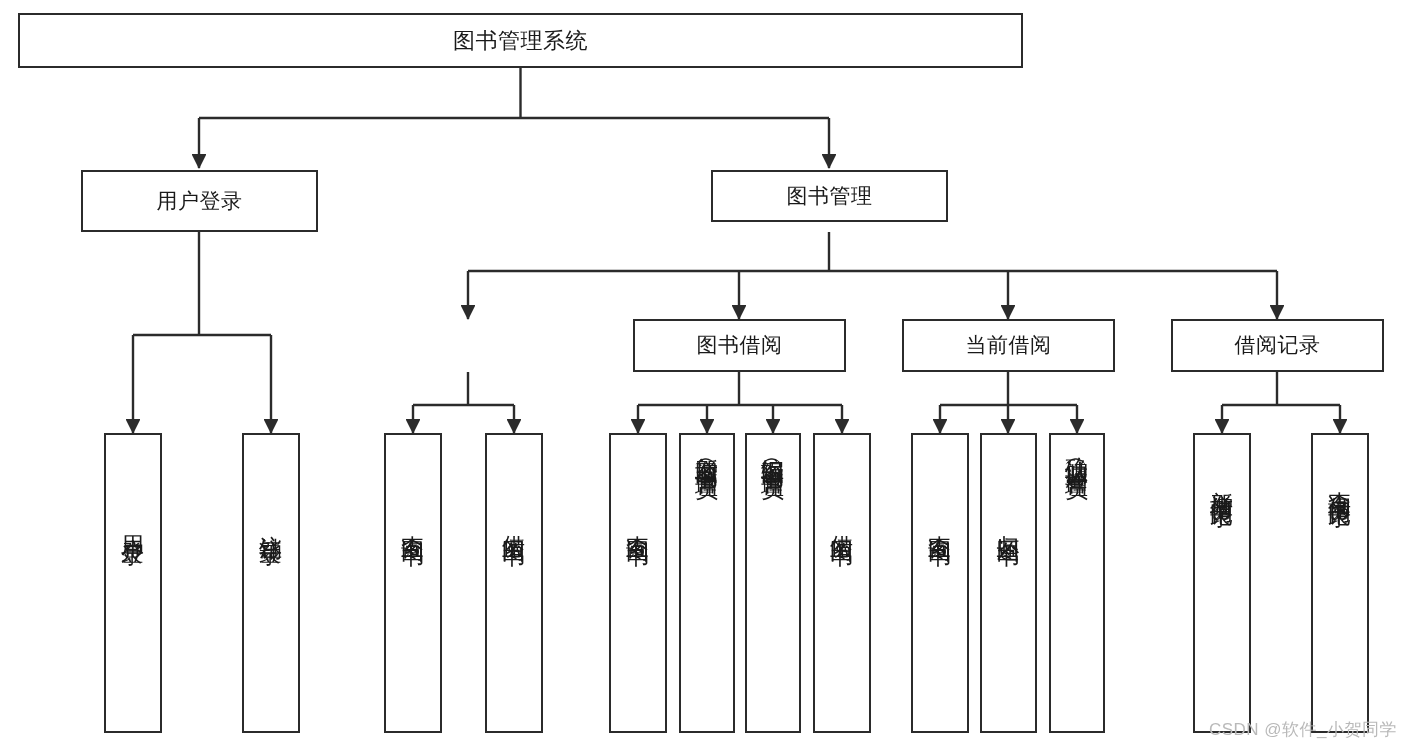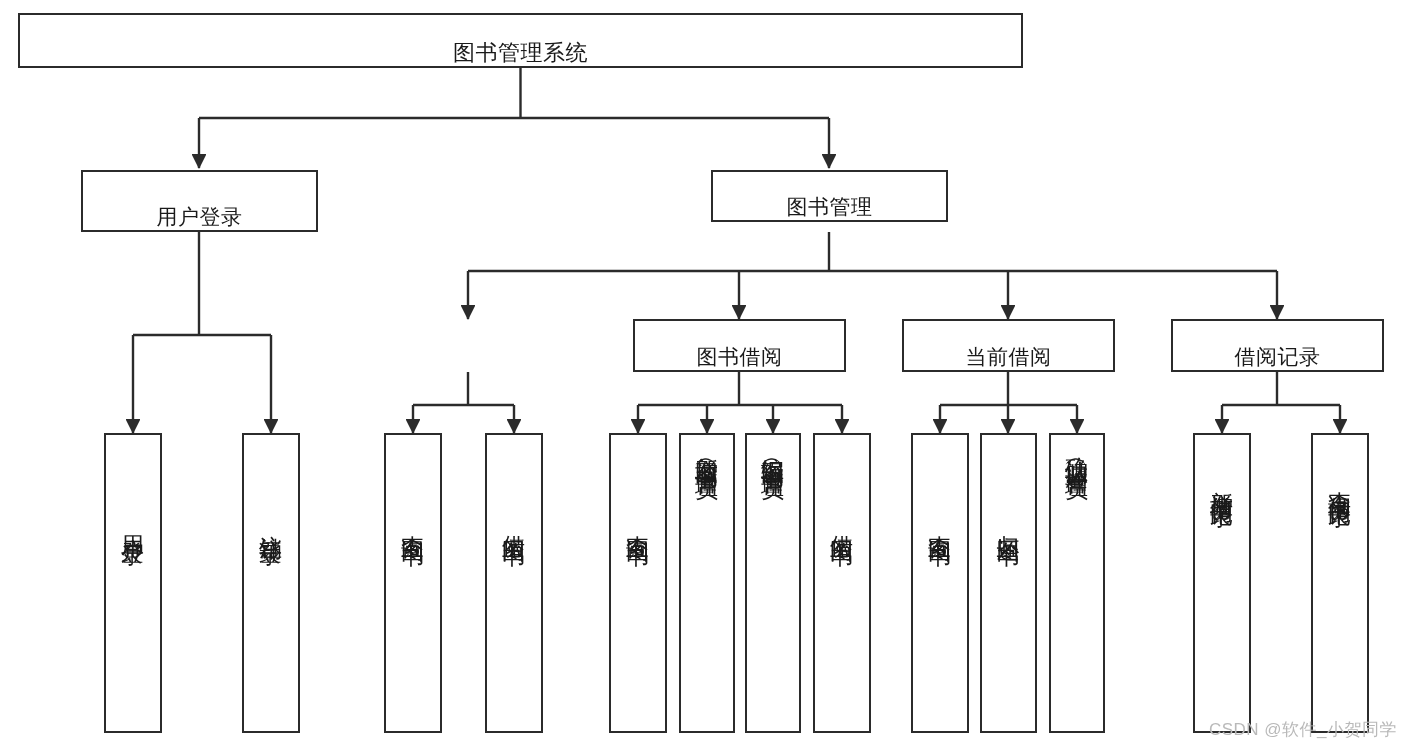--- a/index.html
+++ b/index.html
@@ -25,21 +25,21 @@
     width: 1405px;
     height: 747px;
     pointer-events: none;
   }
   .node {
     position: absolute;
     box-sizing: border-box;
     background: #ffffff;
     border: 2px solid #2b2b2b;
     display: flex;
-    align-items: flex-end;
+    align-items: center;
     justify-content: center;
     color: #1a1a1a;
     z-index: 2;
   }
   .node-label {
     display: block;
     text-align: center;
     line-height: 1.18;
     white-space: nowrap;
   }

